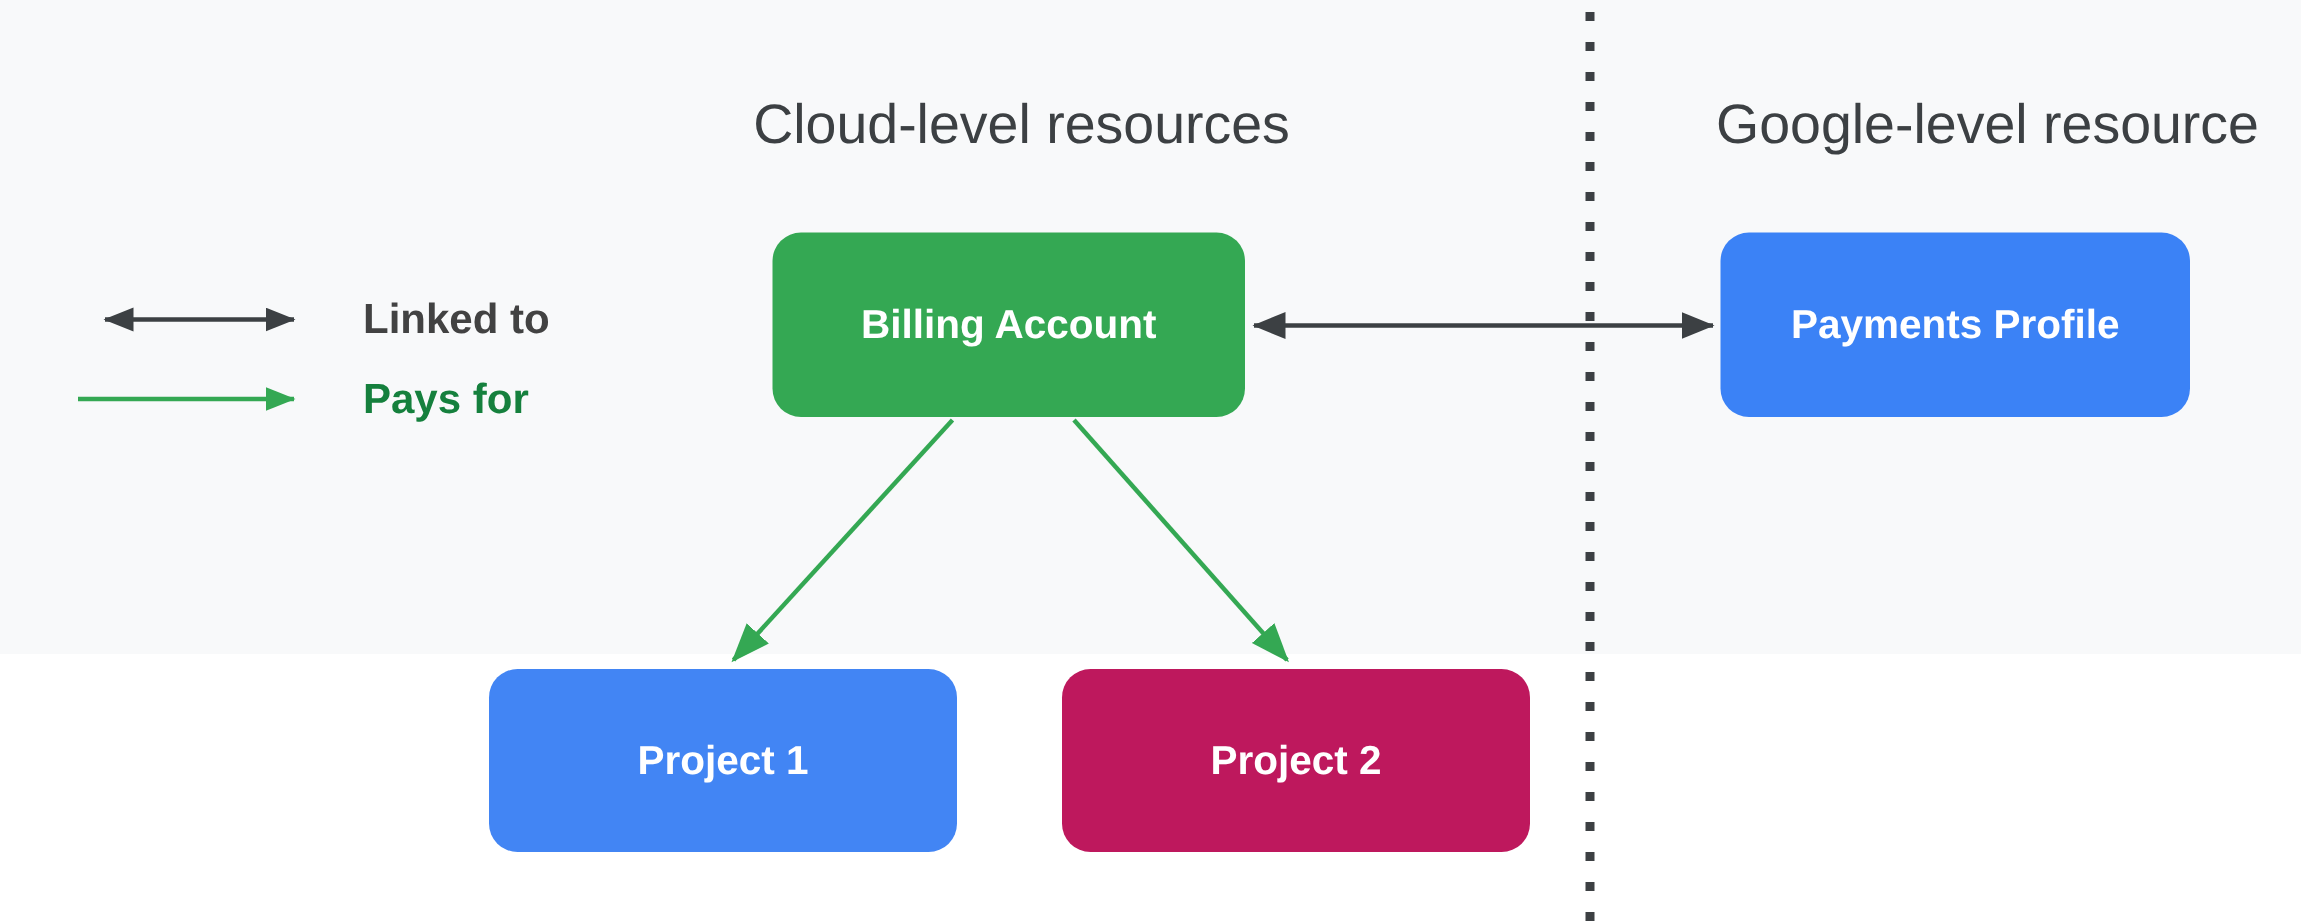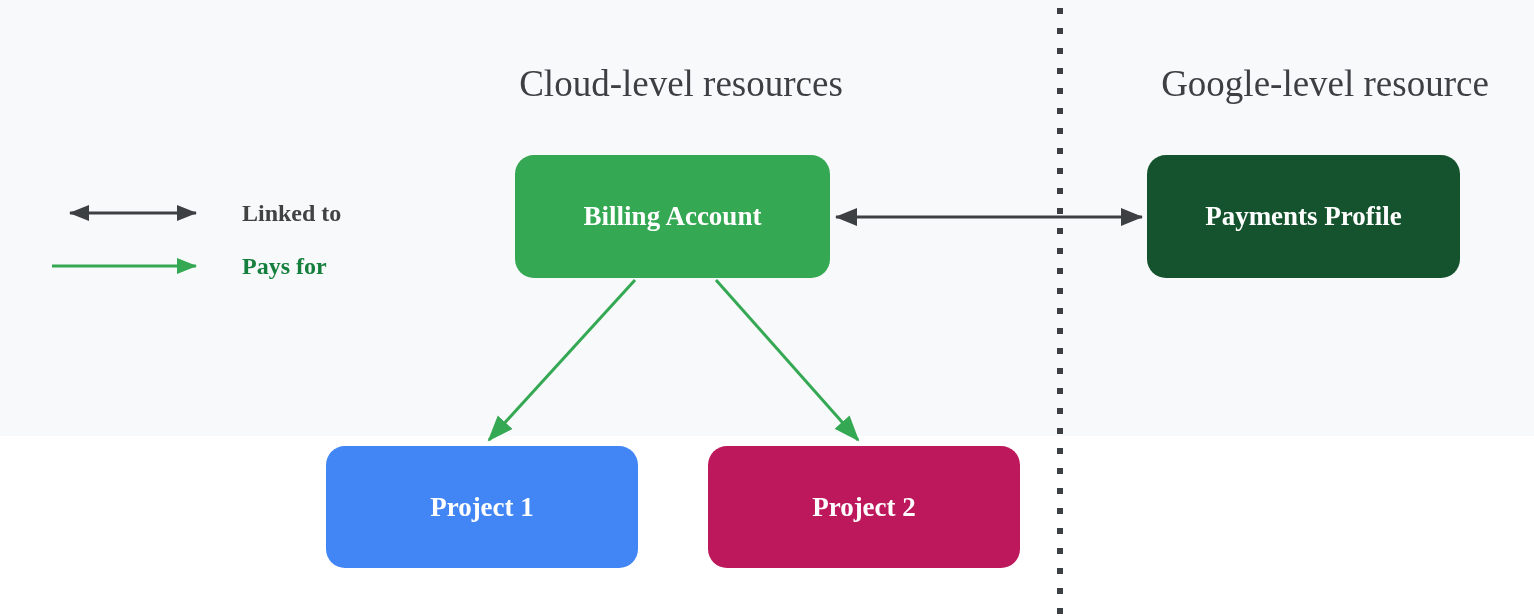--- a/index.html
+++ b/index.html
@@ -8,21 +8,20 @@
     width: 1534px;
     height: 616px;
     overflow: hidden;
     font-family: "Liberation Sans", sans-serif;
   }
   .diagram {
     position: relative;
     width: 1534px;
     height: 436px;
     background: #F8F9FA;
-    font-family: Liberation Serif, serif;
   }
   .overlay {
     position: absolute;
     left: 0;
     top: 0;
     pointer-events: none;
   }
   .section-title {
     position: absolute;
     top: 62px;
@@ -42,21 +41,21 @@
   }
   .legend-row {
     display: flex;
     align-items: center;
     height: 42px;
     margin-bottom: 11px;
   }
   .legend-row .legend-arrow { flex: 0 0 auto; }
   .legend-label {
     margin-left: 24px;
-    font-size: 24px;
+    font-size: 28px;
     font-weight: 700;
     color: #424242;
     white-space: nowrap;
   }
 
   .node {
     position: absolute;
     display: flex;
     align-items: center;
     justify-content: center;
@@ -121,21 +120,21 @@
         <line x1="4" y1="21" x2="148" y2="21" stroke-width="3" marker-end="url(#lg-head-green)" stroke="#34A853"></line>
       </svg>
       <span class="legend-label" style="color: #15803d;">Pays for</span>
     </div>
   </div>
 
   <div class="node node-billing" style="background-color: rgb(52, 168, 83);">
     <span style="color: rgb(255, 255, 255);">Billing Account</span>
   </div>
 
-  <div class="node node-payments" style="background-color: #14532d;">
+  <div class="node node-payments" style="background-color: #3b82f6;">
     <span style="color: rgb(255, 255, 255);">Payments Profile</span>
   </div>
 
   <div class="node node-project1" style="background-color: rgb(66, 133, 244);">
     <span style="color: #ffffff;">Project 1</span>
   </div>
 
   <div class="node node-project2" style="background-color: #be185d;">
     <span style="color: rgb(255, 255, 255);">Project 2</span>
   </div>

